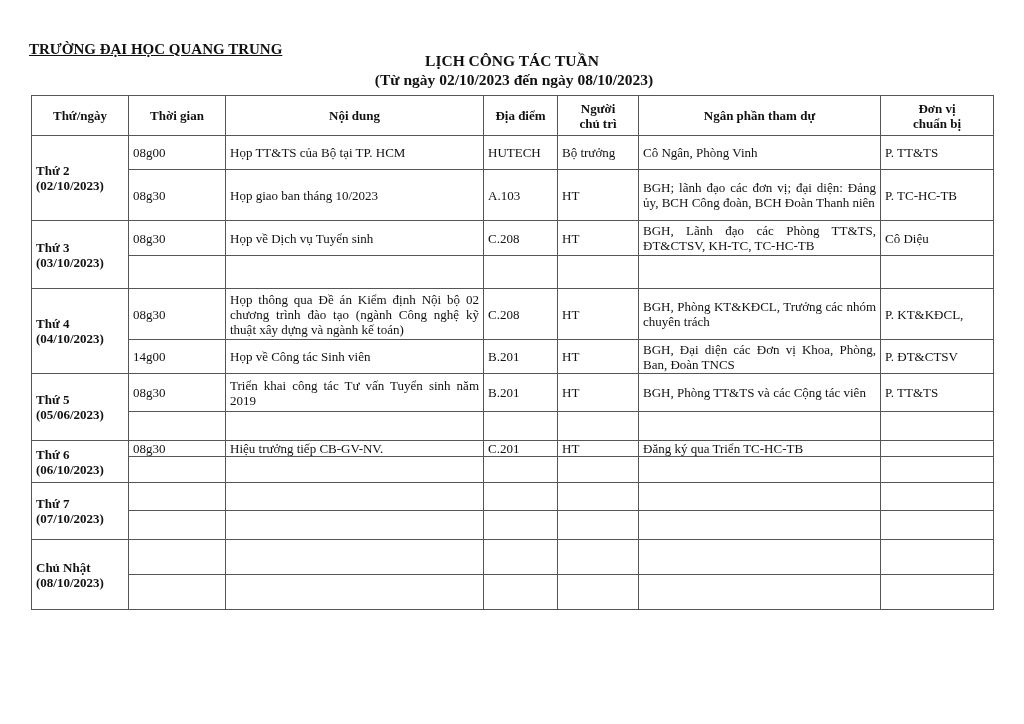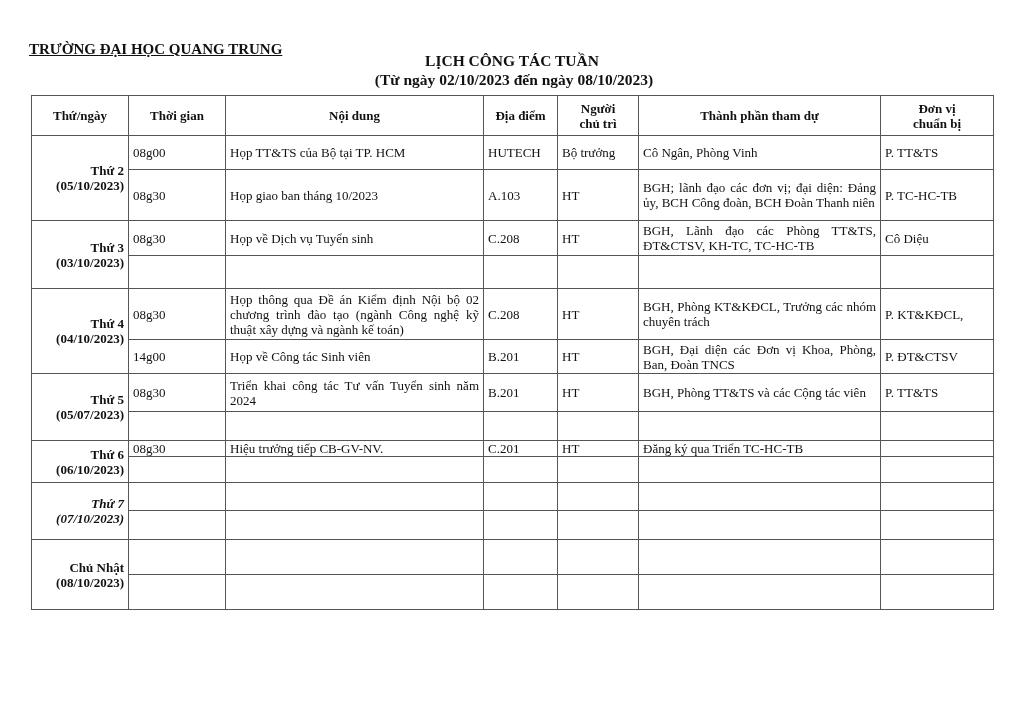--- a/index.html
+++ b/index.html
@@ -6,21 +6,21 @@
   body { width: 1024px; height: 724px; position: relative; overflow: hidden;
          font-family: "Liberation Serif", serif; color: #111; }
   .org { position: absolute; left: 29px; top: 29px; font-size: 15px; font-weight: bold;
          text-decoration: underline; letter-spacing: 0; margin-top: 12px; }
   .title { position: absolute; left: 0; width: 1024px; text-align: center; font-weight: bold; font-size: 15.5px; }
   .t1 { top: 52px; }
   .t2 { top: 71px; left: 2px; }
   table { position: absolute; left: 31px; top: 95px; border-collapse: collapse; table-layout: fixed; width: 962px; }
   td, th { border: 1px solid #555; padding: 0 4px; font-size: 13px; line-height: 15px; vertical-align: middle; }
   th { font-weight: bold; text-align: center; height: 39px; }
-  td.day { font-weight: bold; text-align: right; font-size: 13px; }
+  td.day { font-weight: bold; text-align: left; font-size: 13px; }
   td.c { }
   td.j { text-align: justify; text-align-last: left; }
 </style>
 </head>
 <body>
 
 <div class="org">TRƯỜNG ĐẠI HỌC QUANG TRUNG</div>
 <div class="title t1">LỊCH CÔNG TÁC TUẦN</div>
 <div class="title t2">(Từ ngày 02/10/2023 đến ngày 08/10/2023)</div>
 
@@ -34,27 +34,27 @@
       <col style="width:242px">
       <col style="width:113px">
   </colgroup>
   <thead>
     <tr>
       <th>Thứ/ngày</th>
       <th>Thời gian</th>
       <th>Nội dung</th>
       <th>Địa điểm</th>
       <th><span>Người</span><br><span>chủ trì</span></th>
-      <th>Thành phần tham dự</th>
+      <th>Ngân phần tham dự</th>
       <th><span>Đơn vị</span><br><span>chuẩn bị</span></th>
     </tr>
   </thead>
   <tbody id="tbody">
       <tr style="height: 34px;">
-        <td class="day" rowspan="2"><span>Thứ 2</span><br><span>(05/10/2023)</span></td>
+        <td class="day" rowspan="2"><span>Thứ 2</span><br><span>(02/10/2023)</span></td>
         <td class="c">08g00</td>
         <td class="j">Họp TT&amp;TS của Bộ tại TP. HCM</td>
         <td class="c">HUTECH</td>
         <td class="c">Bộ trưởng</td>
         <td class="j">Cô Ngân, Phòng Vinh</td>
         <td class="c">P. TT&amp;TS</td>
       </tr>
       <tr style="height: 51px;">
         <td class="c">08g30</td>
         <td class="j">Họp giao ban tháng 10/2023</td>
@@ -91,23 +91,23 @@
       </tr>
       <tr style="height: 34px;">
         <td class="c">14g00</td>
         <td class="j">Họp về Công tác Sinh viên</td>
         <td class="c">B.201</td>
         <td class="c">HT</td>
         <td class="j">BGH, Đại diện các Đơn vị Khoa, Phòng, Ban, Đoàn TNCS</td>
         <td class="c">P. ĐT&amp;CTSV</td>
       </tr>
       <tr style="height: 38px;">
-        <td class="day" rowspan="2"><span>Thứ 5</span><br><span>(05/07/2023)</span></td>
+        <td class="day" rowspan="2"><span>Thứ 5</span><br><span>(05/06/2023)</span></td>
         <td class="c">08g30</td>
-        <td class="j">Triển khai công tác Tư vấn Tuyển sinh năm 2024</td>
+        <td class="j">Triển khai công tác Tư vấn Tuyển sinh năm 2019</td>
         <td class="c">B.201</td>
         <td class="c">HT</td>
         <td class="j">BGH, Phòng TT&amp;TS và các Cộng tác viên</td>
         <td class="c">P. TT&amp;TS</td>
       </tr>
       <tr style="height: 29px;">
         <td class="c"></td>
         <td class="j"></td>
         <td class="c"></td>
         <td class="c"></td>
@@ -124,21 +124,21 @@
         <td class="c"></td>
       </tr>
       <tr style="height: 26px;">
         <td class="c"></td>
         <td class="j"></td>
         <td class="c"></td>
         <td class="c"></td>
         <td class="j"></td>
         <td class="c"></td>
       </tr>
-      <tr style="height: 28px; font-style: italic;">
+      <tr style="height: 28px;">
         <td class="day" rowspan="2"><span>Thứ 7</span><br><span>(07/10/2023)</span></td>
         <td class="c"></td>
         <td class="j"></td>
         <td class="c"></td>
         <td class="c"></td>
         <td class="j"></td>
         <td class="c"></td>
       </tr>
       <tr style="height: 29px;">
         <td class="c"></td>

